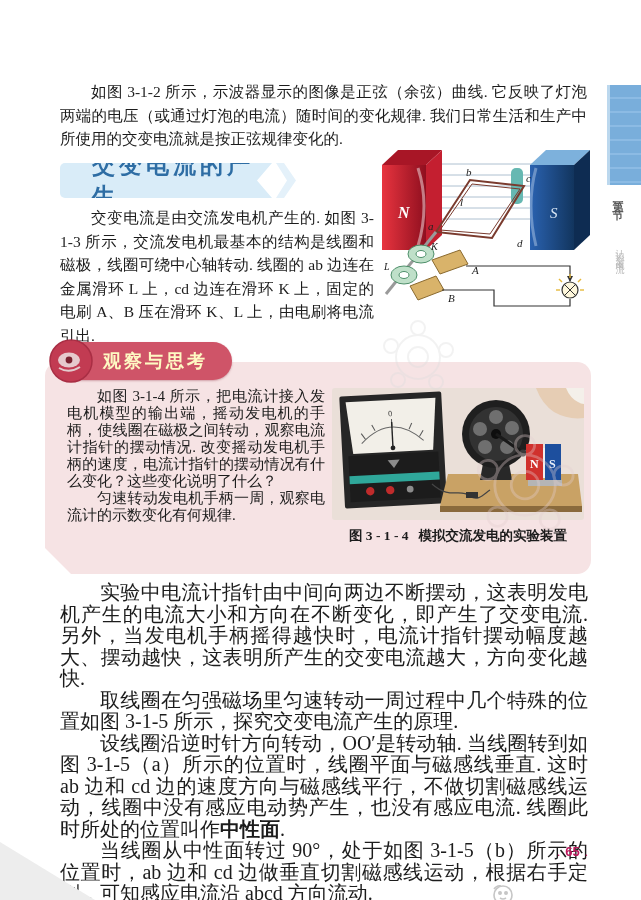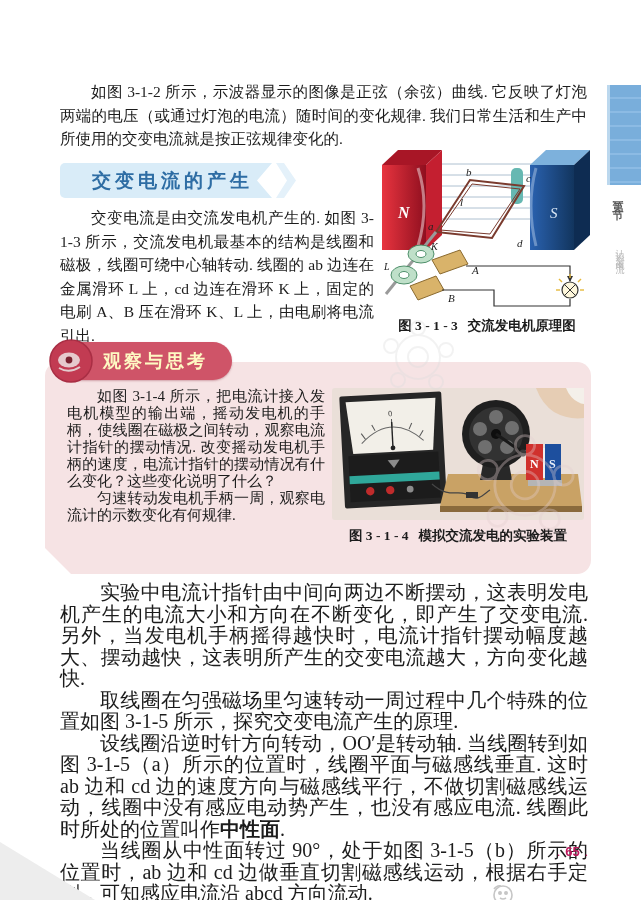--- a/index.html
+++ b/index.html
@@ -13,21 +13,21 @@
   
   .intro{ position:absolute; left:60px; top:80px; width:527px;
           font-size:15.5px; line-height:23.5px; }
 
   
   .banner{ position:absolute; left:60px; top:163px; width:212px; height:35px;
            background:#d9ecf8; border-radius:5px 0 0 5px;
            clip-path:polygon(0 0,100% 0,calc(100% - 15px) 50%,100% 100%,0 100%);
            display:flex; align-items:center; padding-left:32px; box-sizing:border-box;}
   .banner-text{ font-family:"Liberation Sans","DejaVu Sans",sans-serif;
-           font-size:19px; font-weight:bold; color:#2e6da4; letter-spacing:4px;}
+           font-size:23px; font-weight:bold; color:#2e6da4; letter-spacing:4px;}
   .banner-chevron{ position:absolute; left:276px; top:163px; width:20px; height:35px;
            background:#e4f1fa;
            clip-path:polygon(0 0,40% 0,100% 50%,40% 100%,0 100%,55% 50%);}
 
   
   .gen-para{ position:absolute; left:60px; top:206px; width:314px;
              font-size:15.5px; line-height:23.5px; }
 
   
   .fig3{ position:absolute; left:374px; top:140px; width:226px; }
@@ -175,23 +175,20 @@
             <line x1="188" y1="142" x2="185" y2="139"></line>
           <line x1="204" y1="142" x2="207" y2="139"></line>
             <line x1="186" y1="150" x2="182" y2="150"></line>
           <line x1="206" y1="150" x2="210" y2="150"></line>
         </g>
         <circle cx="196" cy="150" r="8" fill="#fff8dc" stroke="#333" stroke-width="1.2"></circle>
         <line x1="190.5" y1="144.5" x2="201.5" y2="155.5" stroke="#333"></line>
         <line x1="201.5" y1="144.5" x2="190.5" y2="155.5" stroke="#333"></line>
       </g>
     </svg>
-    <figcaption class="fig-caption">
-      <span class="cap-label">图 3 - 1 - 3</span><span>交流发电机原理图</span>
-    </figcaption>
   </figure>
 
   <div class="obox">
     <div class="pill">
       <svg class="pill-icon" viewBox="0 0 48 48">
         <circle cx="24" cy="24" r="21" fill="#c23b52" stroke="#a92e44" stroke-width="1.5"></circle>
         <ellipse cx="22" cy="23" rx="11" ry="7.5" fill="#ead9da" opacity="0.9"></ellipse>
         <circle cx="22" cy="23" r="3.4" fill="#7a2230"></circle>
         <path d="M12,31 Q22,37 33,30" stroke="#e3ccce" stroke-width="2" fill="none"></path>
       </svg>

